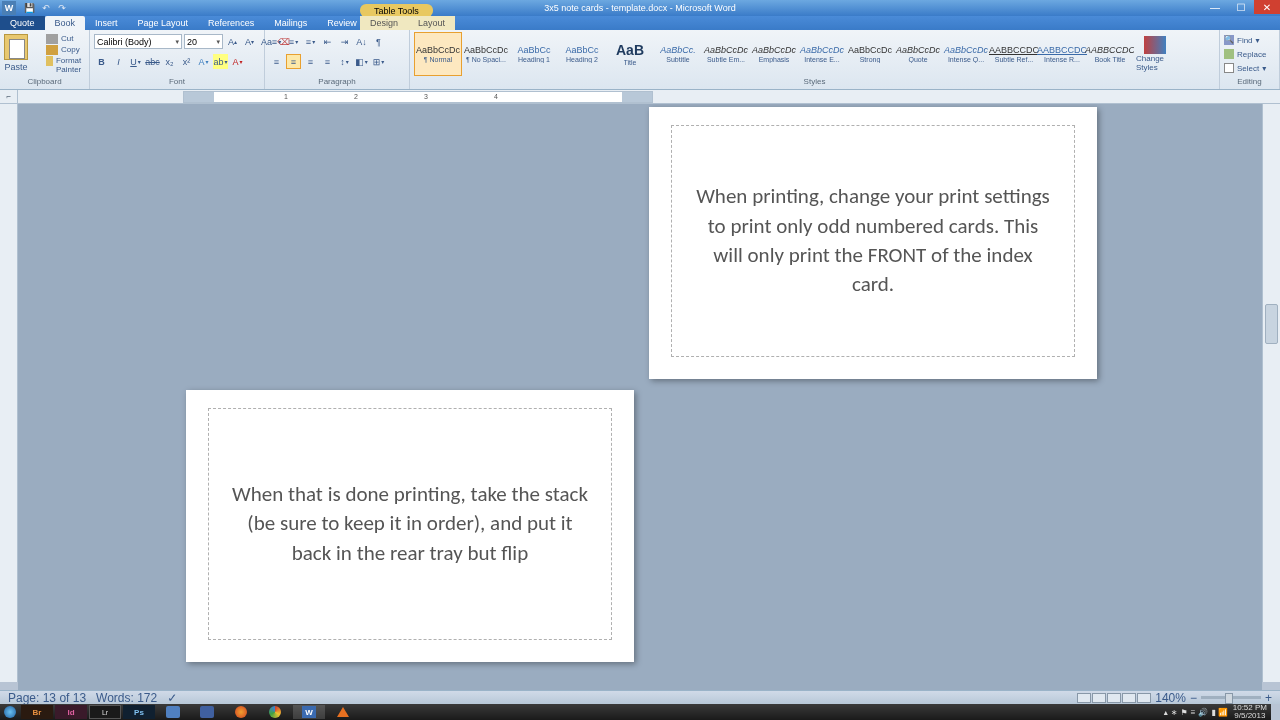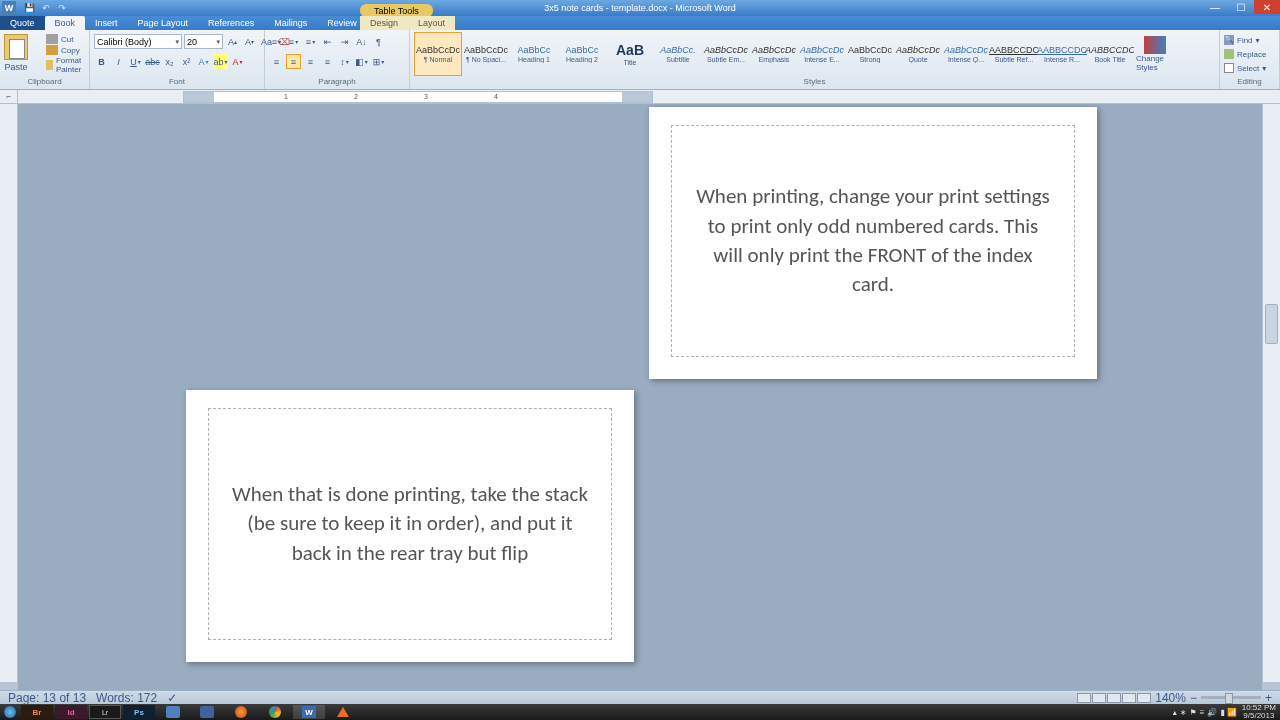--- a/index.html
+++ b/index.html
@@ -30,21 +30,21 @@
 .group-label { font-size: 8px; color: #5a6a7a; text-align: center; padding-bottom: 1px; }
 .group-content { flex: 1; display: flex; align-items: flex-start; gap: 2px; }
 
 
 .clipboard { width: 90px; }
 .paste-btn { width: 36px; display: flex; flex-direction: column; align-items: center; gap: 2px; padding-top: 2px; }
 .paste-icon { width: 24px; height: 26px; background: #e8c870; border: 1px solid #b89840; position: relative; }
 .paste-icon::after { content: ''; position: absolute; top: 4px; left: 4px; width: 14px; height: 18px; background: #fff; border: 1px solid #888; }
 .paste-btn span { font-size: 9px; color: #3a5a8a; }
 .clip-items { display: flex; flex-direction: column; gap: 1px; padding-top: 2px; }
-.clip-item { display: flex; align-items: center; gap: 3px; font-size: 8px; color: #3a5a8a; margin-left: 16px; }
+.clip-item { display: flex; align-items: flex-start; gap: 3px; font-size: 8px; color: #3a5a8a; margin-left: 16px; }
 .clip-item .ico { width: 12px; height: 10px; background: #d0a040; }
 
 
 .font-group { width: 175px; }
 .font-row { display: flex; gap: 2px; margin-bottom: 2px; align-items: center; }
 .combo { border: 1px solid #a8b8c8; background: #fff; font-size: 9px; padding: 0 2px; height: 15px; display: flex; align-items: center; justify-content: space-between; }
 .combo::after { content: '▾'; font-size: 7px; color: #555; }
 .font-name { width: 88px; }
 .font-size { width: 39px; }
 .btn-sm { width: 15px; height: 15px; border: 1px solid transparent; display: flex; align-items: center; justify-content: center; font-size: 9px; color: #3a5a8a; cursor: pointer; }
@@ -94,21 +94,21 @@
 
 .statusbar { position: absolute; bottom: 16px; left: 0; right: 0; height: 14px; background: linear-gradient(#d0dae8, #b8c8d8); border-top: 1px solid #9ab3c8; display: flex; align-items: center; justify-content: space-between; font-size: 12px; color: #3a5a8a; padding: 0 8px; }
 .status-left { display: flex; gap: 10px; }
 .status-right { display: flex; gap: 4px; align-items: center; }
 .view-btns { display: flex; gap: 1px; }
 .view-btns span { width: 14px; height: 10px; border: 1px solid #8898a8; background: #e0e8f0; }
 .zoom-slider { width: 60px; height: 3px; background: #a0b0c0; position: relative; }
 .zoom-slider::after { content: ''; position: absolute; left: 40%; top: -3px; width: 6px; height: 9px; background: #d0d8e0; border: 1px solid #8898a8; }
 
 
-.taskbar { position: absolute; bottom: 0; left: 0; right: 0; height: 16px; background: linear-gradient(#3a3a3a, #1a1a1a); display: flex; align-items: center; }
+.taskbar { position: absolute; bottom: 0; left: 0; right: 9px; height: 16px; background: linear-gradient(#3a3a3a, #1a1a1a); display: flex; align-items: center; }
 .start-orb { width: 20px; height: 14px; display: flex; align-items: center; justify-content: center; }
 .start-orb span { width: 12px; height: 12px; border-radius: 50%; background: radial-gradient(circle, #6ac0f0, #2060a0); }
 .task-item { width: 32px; height: 14px; margin: 0 1px; display: flex; align-items: center; justify-content: center; font-size: 9px; }
 .task-item.br { background: #2a1a10; color: #e89040; font-weight: bold; font-size: 8px; }
 .task-item.id { background: #3a1a2a; color: #e060a0; font-weight: bold; font-size: 8px; }
 .task-item.lr { background: #1a1a1a; color: #ddd; border: 1px solid #555; font-size: 7px; }
 .task-item.ps { background: #102030; color: #80c0f0; font-weight: bold; font-size: 8px; }
 .task-item.generic span { width: 14px; height: 12px; background: #5080c0; border-radius: 2px; }
 .task-item.ff span { width: 12px; height: 12px; border-radius: 50%; background: radial-gradient(circle, #f0a030, #d04020); }
 .task-item.chrome span { width: 12px; height: 12px; border-radius: 50%; background: conic-gradient(#d04030, #f0c030, #40a040, #4080d0); }

